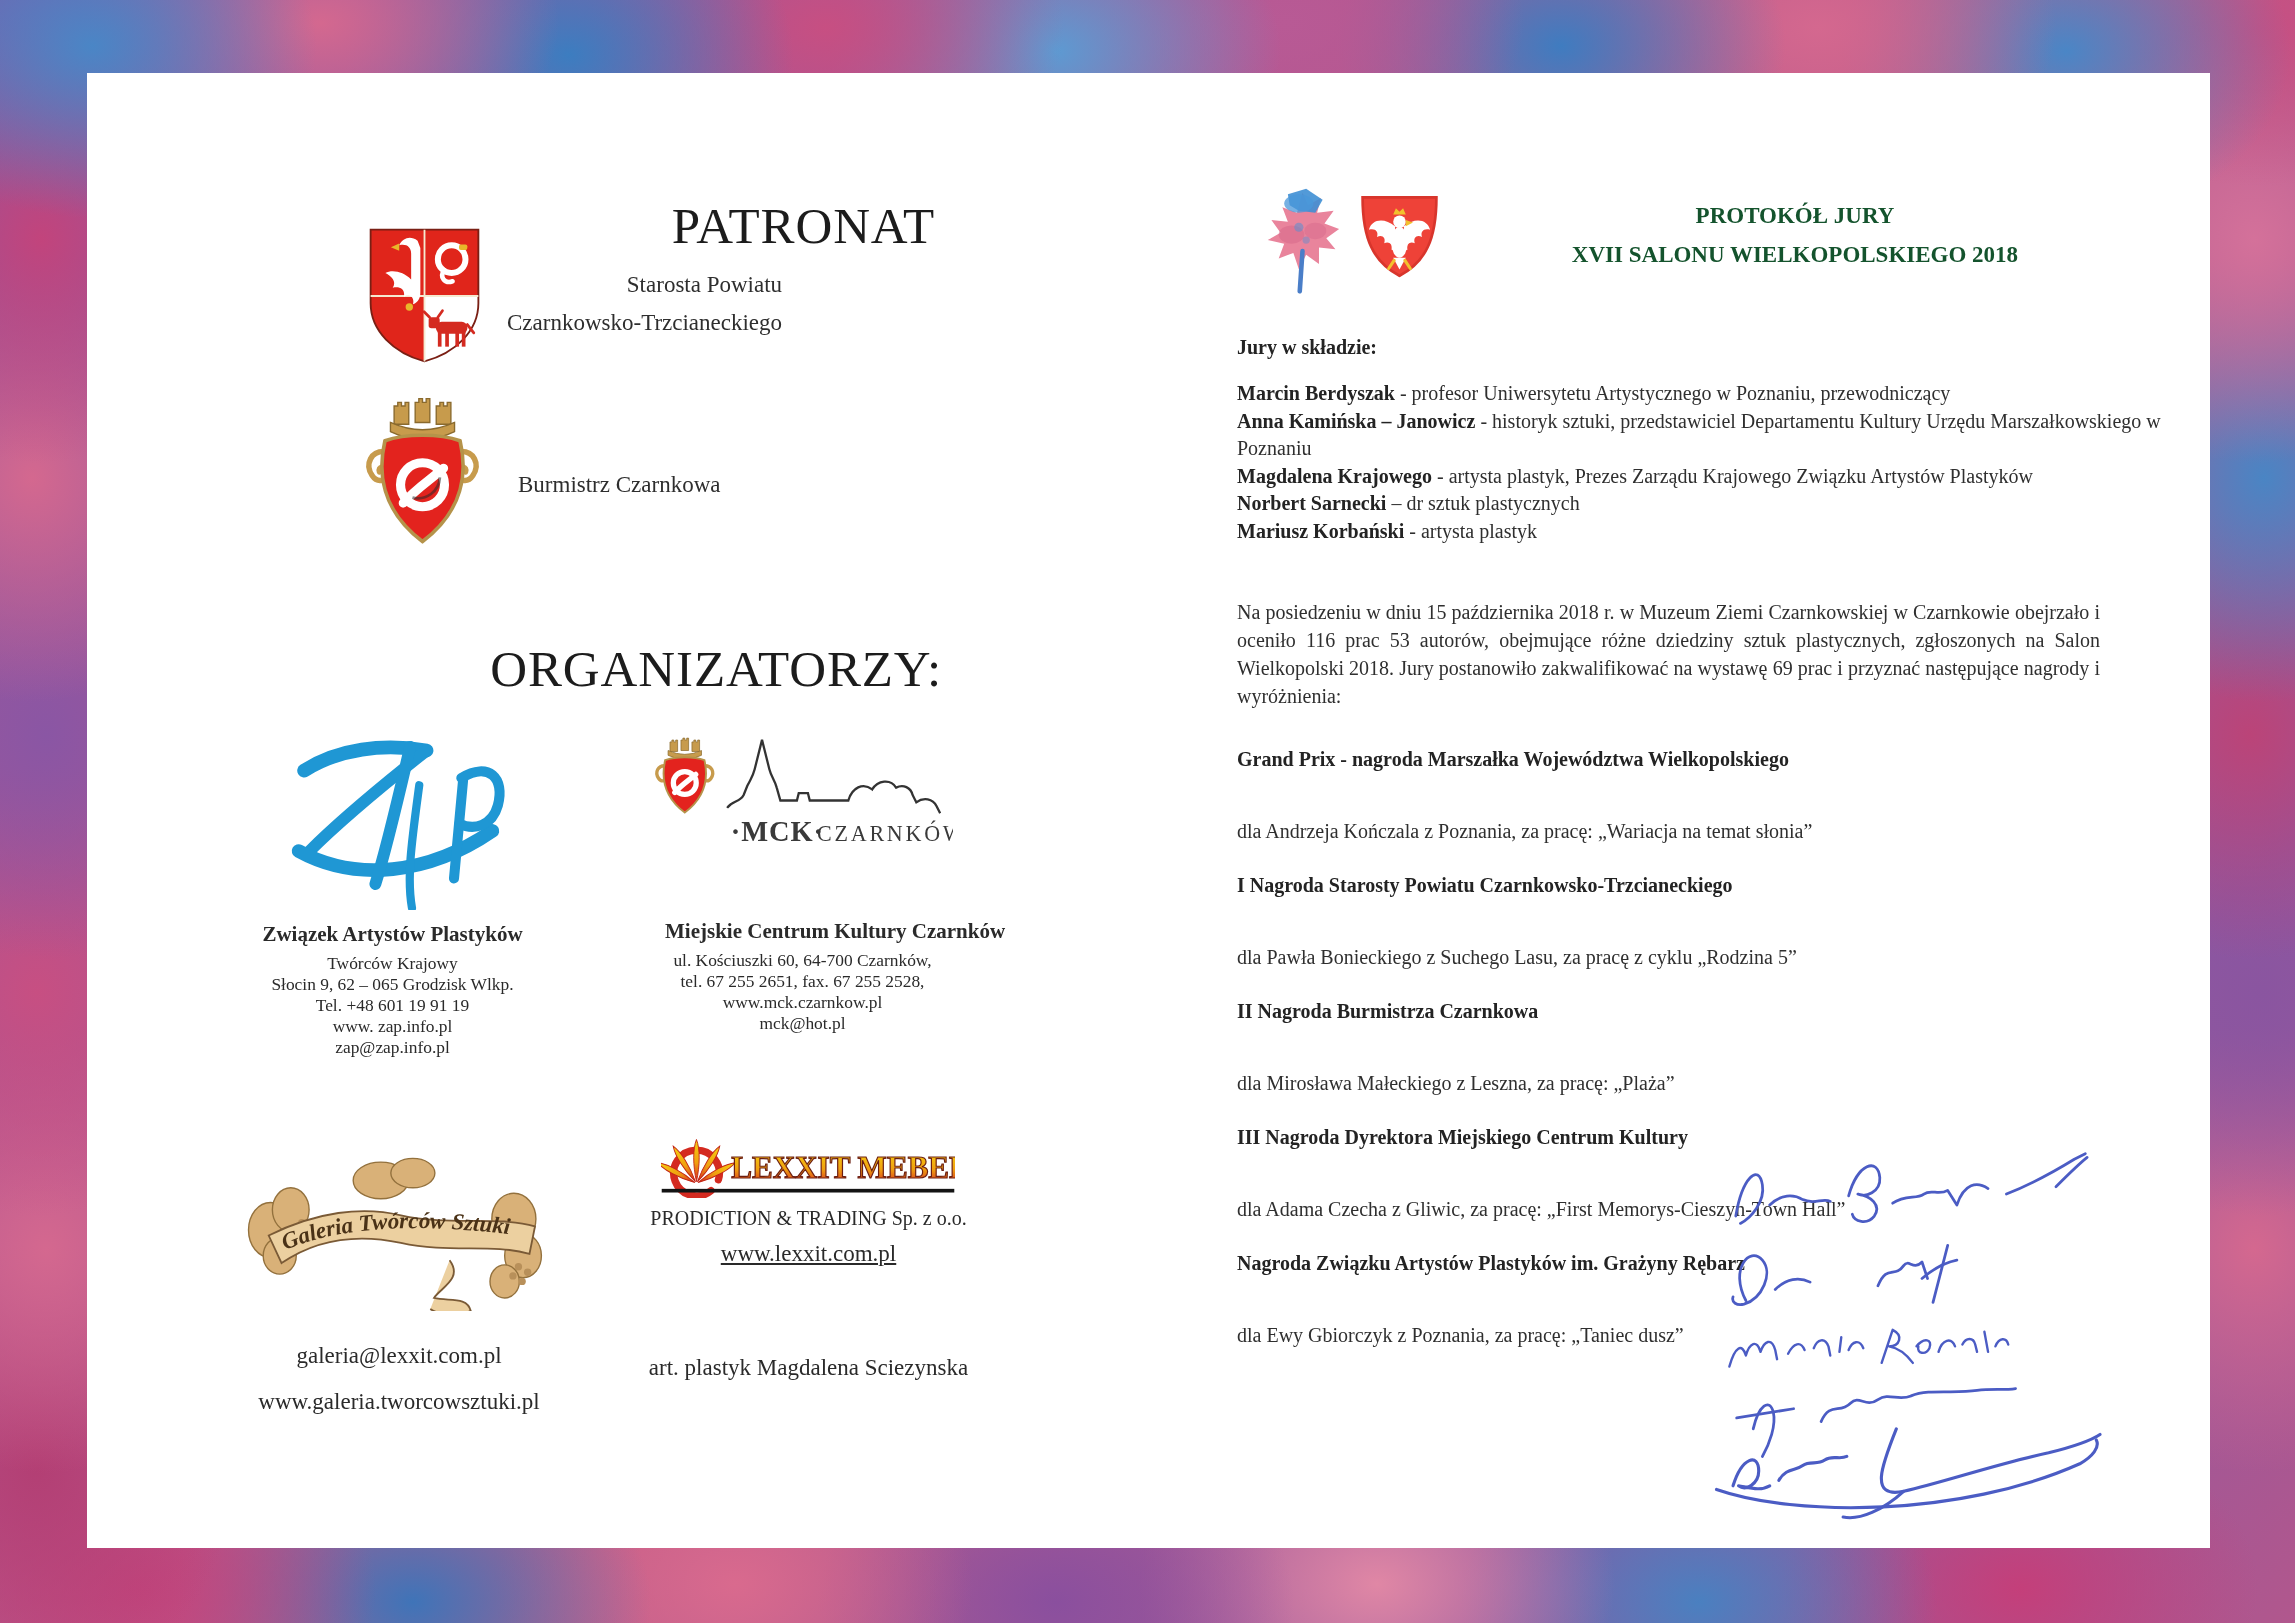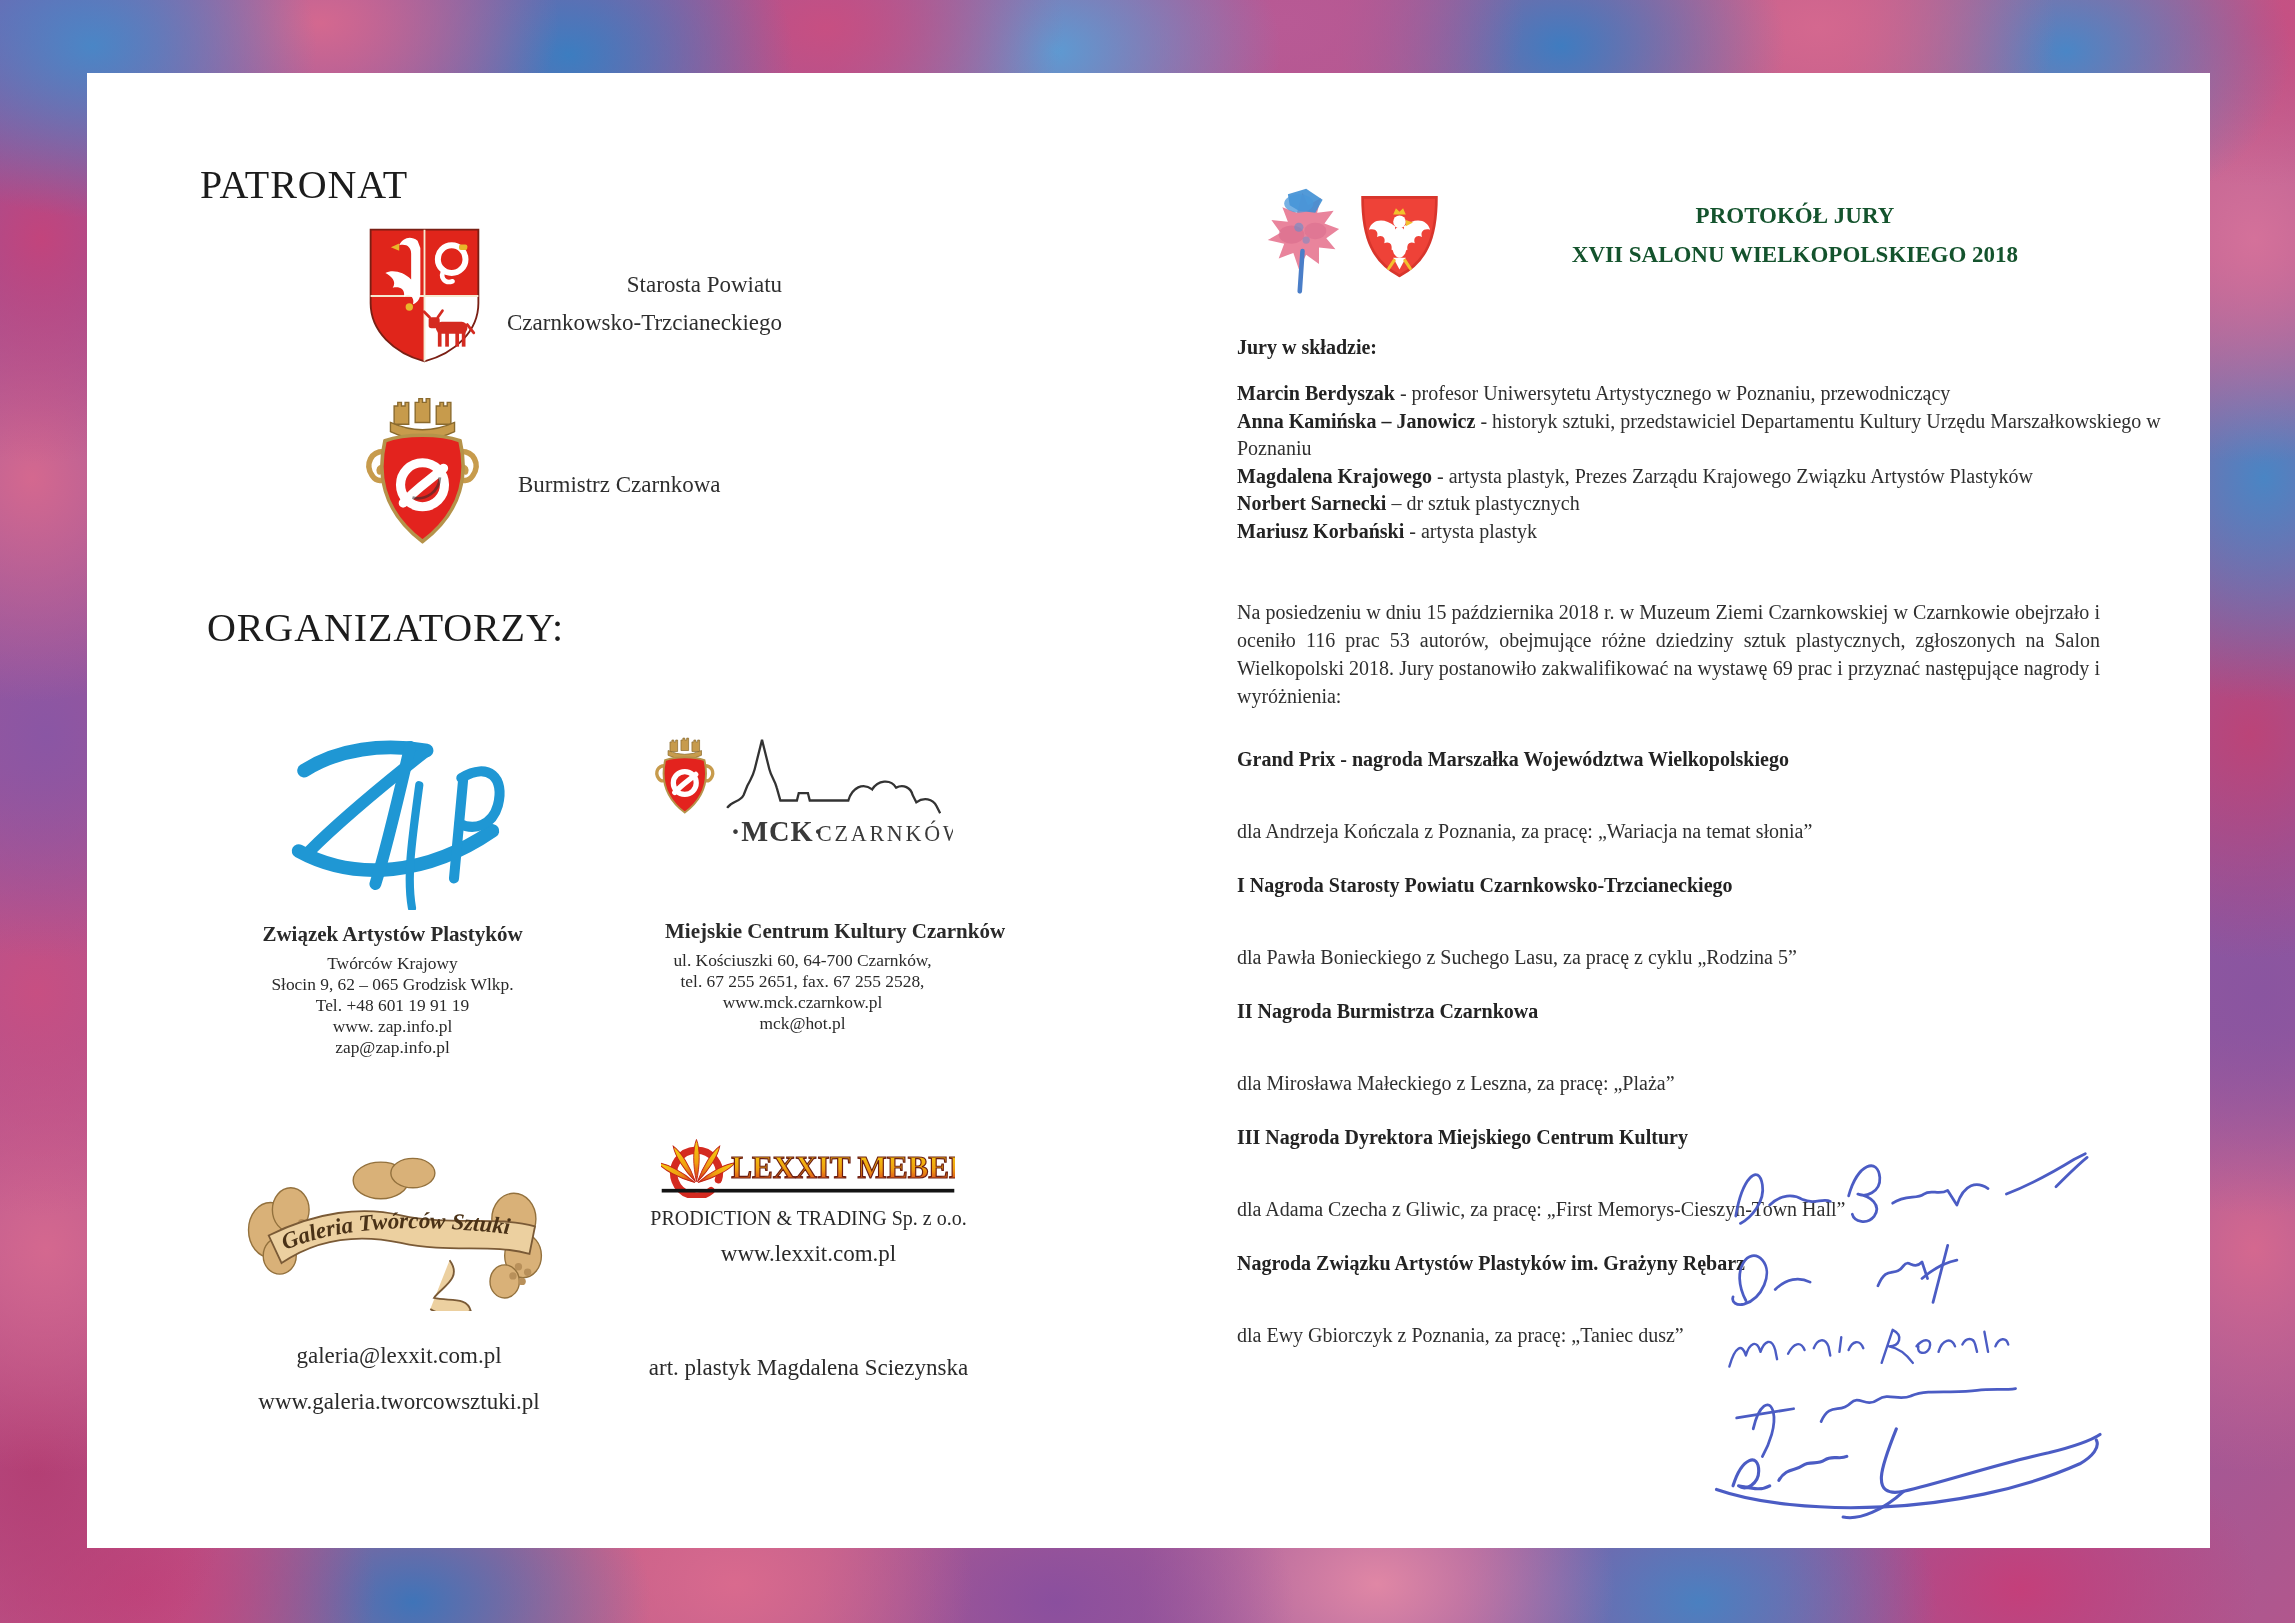--- a/index.html
+++ b/index.html
@@ -32,21 +32,21 @@
       radial-gradient(331px 239px at 413px 1602px, #3f74b8, transparent 72%),
       radial-gradient(331px 239px at 735px 1584px, #d96a8e, transparent 72%),
       radial-gradient(331px 239px at 1056px 1602px,#8a4f9e, transparent 72%),
       radial-gradient(331px 239px at 1377px 1584px,#e087a5, transparent 72%),
       radial-gradient(331px 239px at 1699px 1602px,#4a80c0, transparent 72%),
       radial-gradient(331px 239px at 2020px 1589px,#c43f7a, transparent 72%),
       linear-gradient(135deg,#7f5aa8 0%,#b05490 30%,#c25c86 55%,#8d58a2 80%,#b1578d 100%);
   }
   .page{position:absolute;left:87px;top:73px;width:2123px;height:1475px;background:#ffffff;}
   .abs{position:absolute;}
-  .heading{font-size:40px;letter-spacing:0.9px;color:#1c1c1c;text-align:left;white-space:nowrap;}
+  .heading{font-size:51px;letter-spacing:0.9px;color:#1c1c1c;text-align:right;white-space:nowrap;margin-top:36px;}
   .patron-label{font-size:23px;color:#2e2e2e;line-height:38px;white-space:nowrap;text-align:right;}
   .addr{ text-align:center;color:#2a2a2a;}
   .addr .org-name{font-weight:bold;font-size:21px;margin-bottom:5.5px;white-space:nowrap;}
   .addr .line{font-size:17.4px;line-height:21px;white-space:nowrap;}
   .urls{font-size:23px;line-height:46px;text-align:center;color:#2a2a2a;white-space:nowrap;}
   .credit{font-size:23px;color:#2a2a2a;white-space:nowrap;}
   .r-title{font-weight:bold;font-size:23px;line-height:39px;color:#14532d;text-align:center;white-space:nowrap;}
   .r-body{font-size:20px;color:#2f2f2f;}
   .jury-heading{font-weight:bold;font-size:20px;color:#232323;}
   .jury-block{width:960px;line-height:27.5px;}
@@ -213,21 +213,21 @@
           <path d="M38,52 C34,34 34,16 38,6 C42,16 42,34 38,52 Z" fill="url(#lexg)" stroke="#c22516" stroke-width="1" transform="rotate(-32,38,54)"></path>
           <path d="M38,52 C34,34 34,16 38,6 C42,16 42,34 38,52 Z" fill="url(#lexg)" stroke="#c22516" stroke-width="1" transform="rotate(-62,38,54)"></path>
           <path d="M38,52 C34,34 34,16 38,6 C42,16 42,34 38,52 Z" fill="url(#lexg)" stroke="#c22516" stroke-width="1" transform="rotate(32,38,54)"></path>
           <path d="M38,52 C34,34 34,16 38,6 C42,16 42,34 38,52 Z" fill="url(#lexg)" stroke="#c22516" stroke-width="1" transform="rotate(62,38,54)"></path>
         </g>
       </g>
       <text x="76" y="48" font-family="Liberation Sans, DejaVu Sans, sans-serif" font-weight="bold" font-size="34" fill="url(#lexg)" stroke="#6b1d12" stroke-width="1.3">LEXXIT MEBEL</text>
       <rect x="0" y="60" width="320" height="4" fill="#141414"></rect>
     </svg>
     <div class="abs credit" style="left:538px;top:1134px;width:367px;text-align:center;font-size:20px;">PRODICTION &amp; TRADING Sp. z o.o.</div>
-    <div class="abs credit" style="left:538px;top:1168px;width:367px;text-align:center;">www.lexxit.com.pl</div>
+    <div class="abs credit" style="left:538px;top:1168px;width:367px;text-align:center;text-decoration:underline;">www.lexxit.com.pl</div>
 
     <div class="abs credit" style="left:538px;top:1282px;width:367px;text-align:center;">art. plastyk Magdalena Sciezynska</div>
 
     <svg class="abs" style="left:1164px;top:114px;" width="103" height="108" viewBox="0 0 112 118">
       <path d="M56,6 L62,20 L76,12 L72,28 L90,26 L80,40 L96,46 L82,56 L92,68 L74,66 L74,84 L60,74 L52,90 L46,72 L30,78 L36,62 L18,58 L32,50 L22,36 L40,38 L34,22 L50,28 Z" fill="#e9849c"></path>
       <ellipse cx="44" cy="52" rx="14" ry="10" fill="#d86a8c" opacity="0.6"></ellipse>
       <ellipse cx="70" cy="48" rx="12" ry="9" fill="#d86a8c" opacity="0.5"></ellipse>
       <path d="M40,8 L60,2 L78,14 L70,28 L52,26 L42,20 Z" fill="#3f8fd4" opacity="0.9"></path>
       <ellipse cx="52" cy="18" rx="16" ry="10" fill="#4a97da" opacity="0.75"></ellipse>
       <circle cx="52" cy="44" r="5" fill="#5a8fd0" opacity="0.55"></circle>

